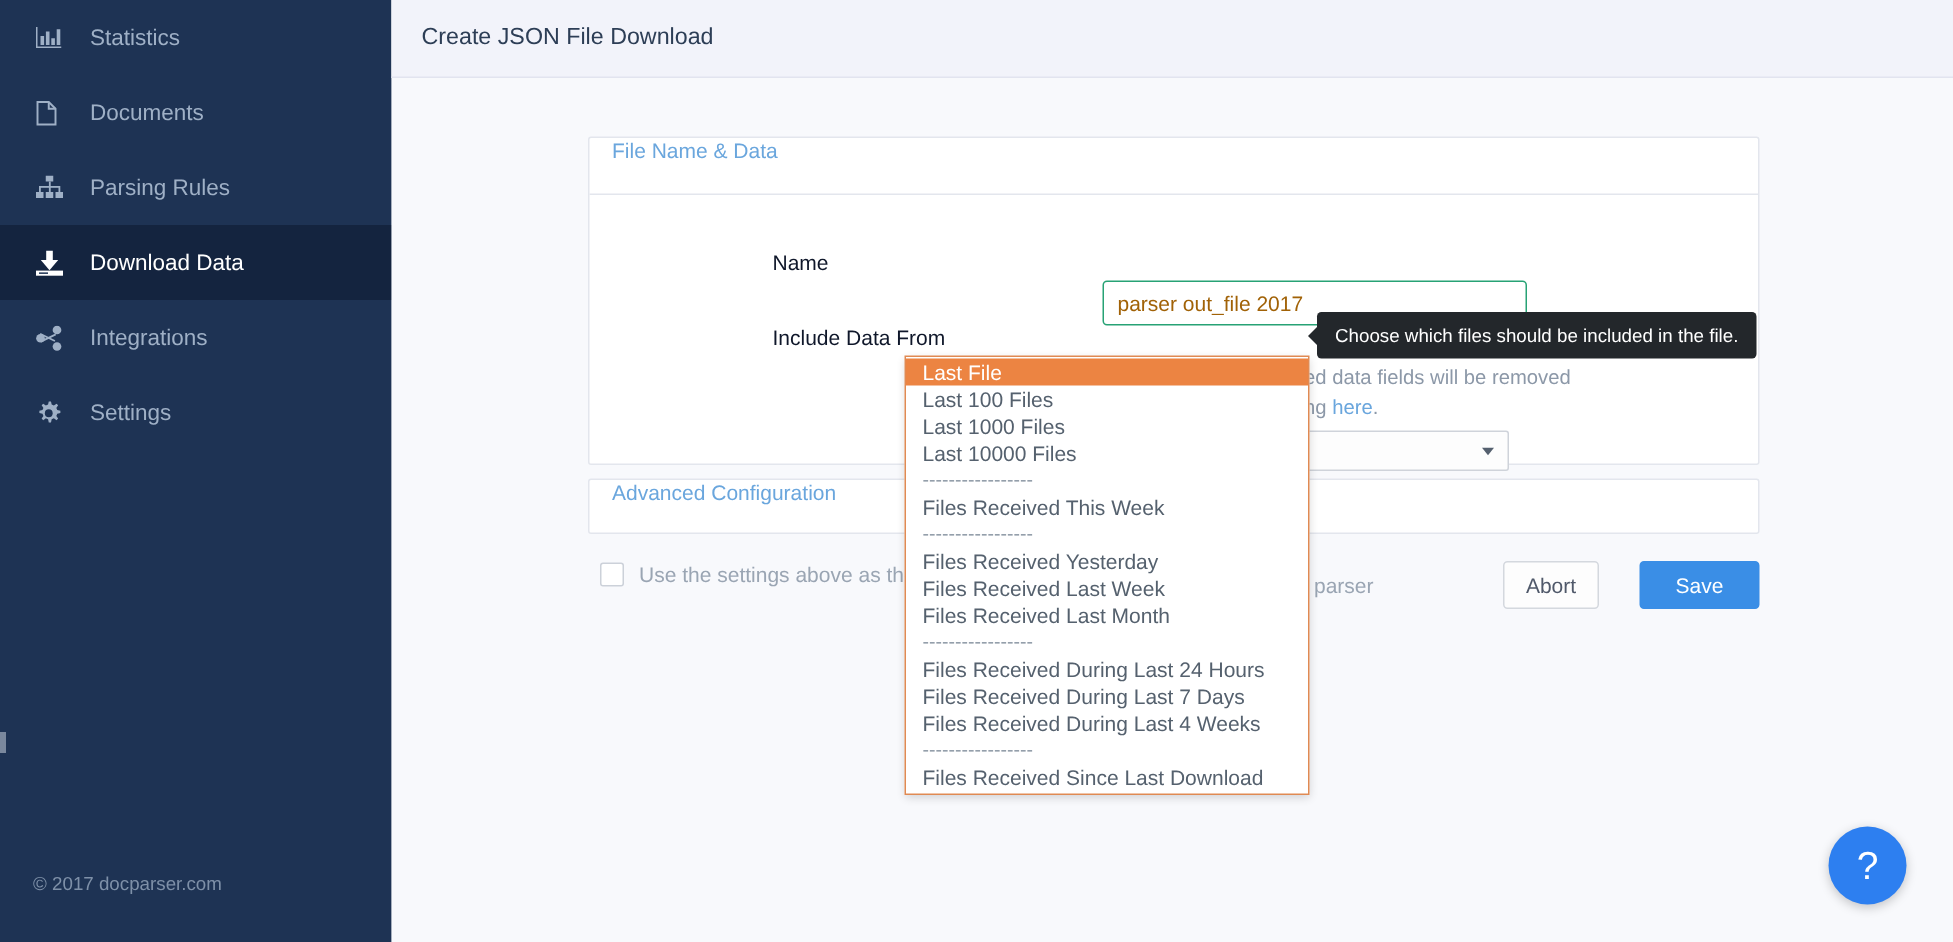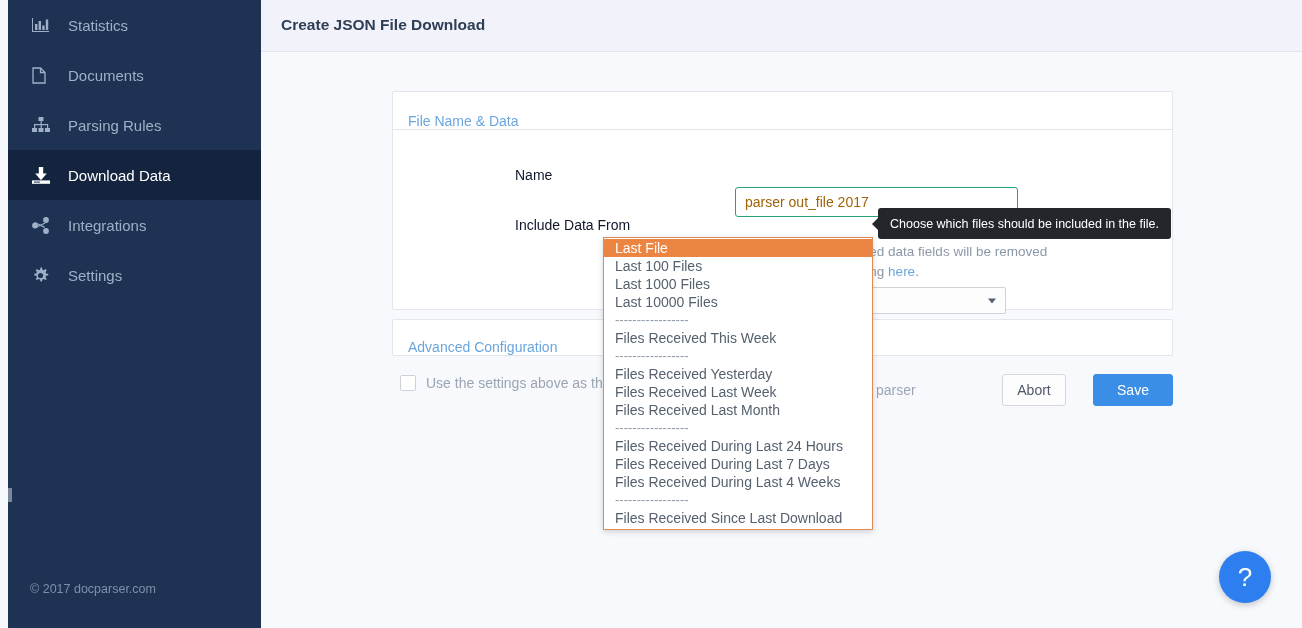--- a/index.html
+++ b/index.html
@@ -8,21 +8,21 @@
     width: 1302px; height: 628px;
     overflow: hidden;
     font-family: "Liberation Sans", sans-serif;
     background: #f7f8fc;
   }
 
   #app { position: relative; width: 1302px; height: 628px; }
 
   
   #sidebar {
-    position: absolute; left: 8px; top: 0;
+    position: absolute; left: 0; top: 0;
     width: 261px; height: 628px;
     background: #223css;
     background: #22375a;
     background: #1f3558;
   }
   #sidebar-inner {
     position: absolute; left: 0; top: 0; width: 261px; height: 628px;
     background: #1e3354;
   }
   .nav-item {
@@ -65,41 +65,40 @@
   #main {
     position: absolute; left: 261px; top: 0;
     width: 1041px; height: 628px;
     background: #f8f9fc;
   }
   #topbar {
     position: absolute; left: 0; top: 0;
     width: 1041px; height: 52px;
     background: #f2f3fa;
     border-bottom: 1px solid #e2e4ef;
-    font-weight: bold;
   }
   #page-title {
     position: absolute; left: 20px; top: 16px;
     font-size: 15.5px; color: #2d3e56;
   }
 
   
   .panel {
     position: absolute;
     background: #ffffff;
     border: 1px solid #e3e6ed;
     border-radius: 2px;
   }
   #panel-filename { left: 131px; top: 91px; width: 781px; height: 219px; }
   #panel-advanced { left: 131px; top: 319px; width: 781px; height: 37px; }
 
   .panel-head {
     height: 38px;
     border-bottom: 1px solid #e3e6ed;
-    display: flex; align-items: flex-end;
+    display: flex; align-items: flex-start;
     padding-left: 15px;
   }
   .panel-head-title {
     color: #6aa6dd;
     font-size: 14px;
   }
   #panel-advanced .panel-head { border-bottom: none; height: 35px; }
 
   .panel-body { position: relative; height: 180px; }
 

